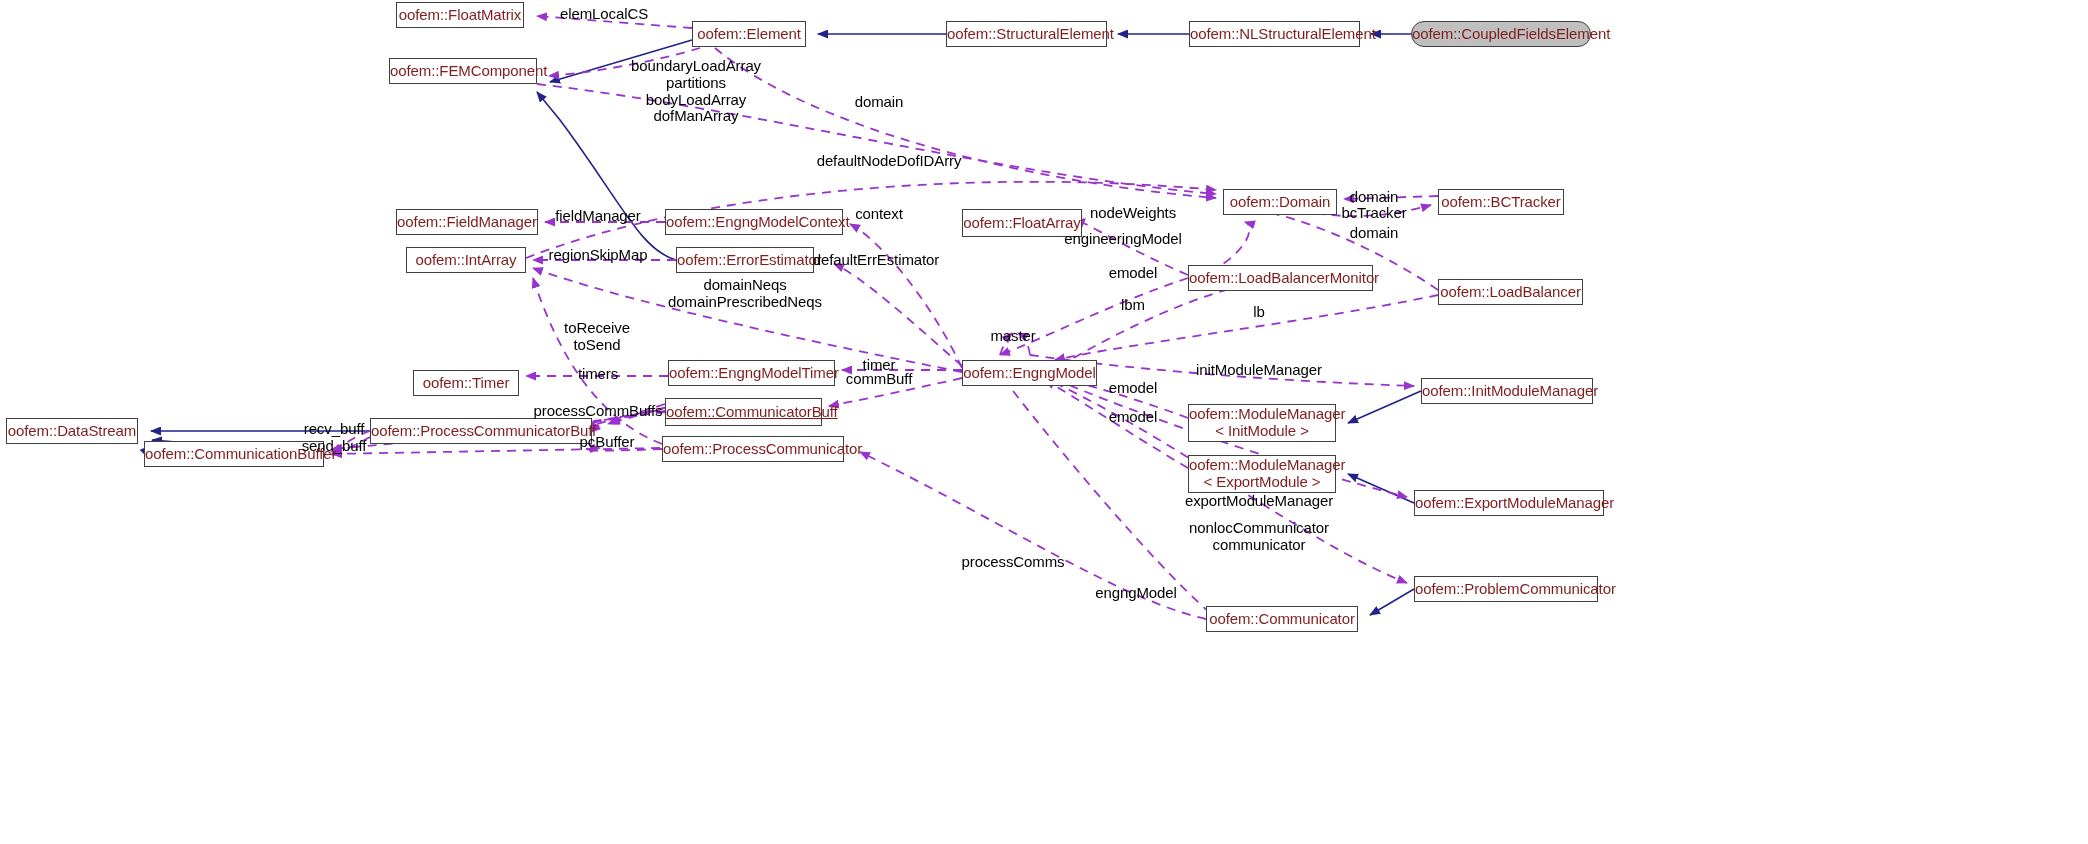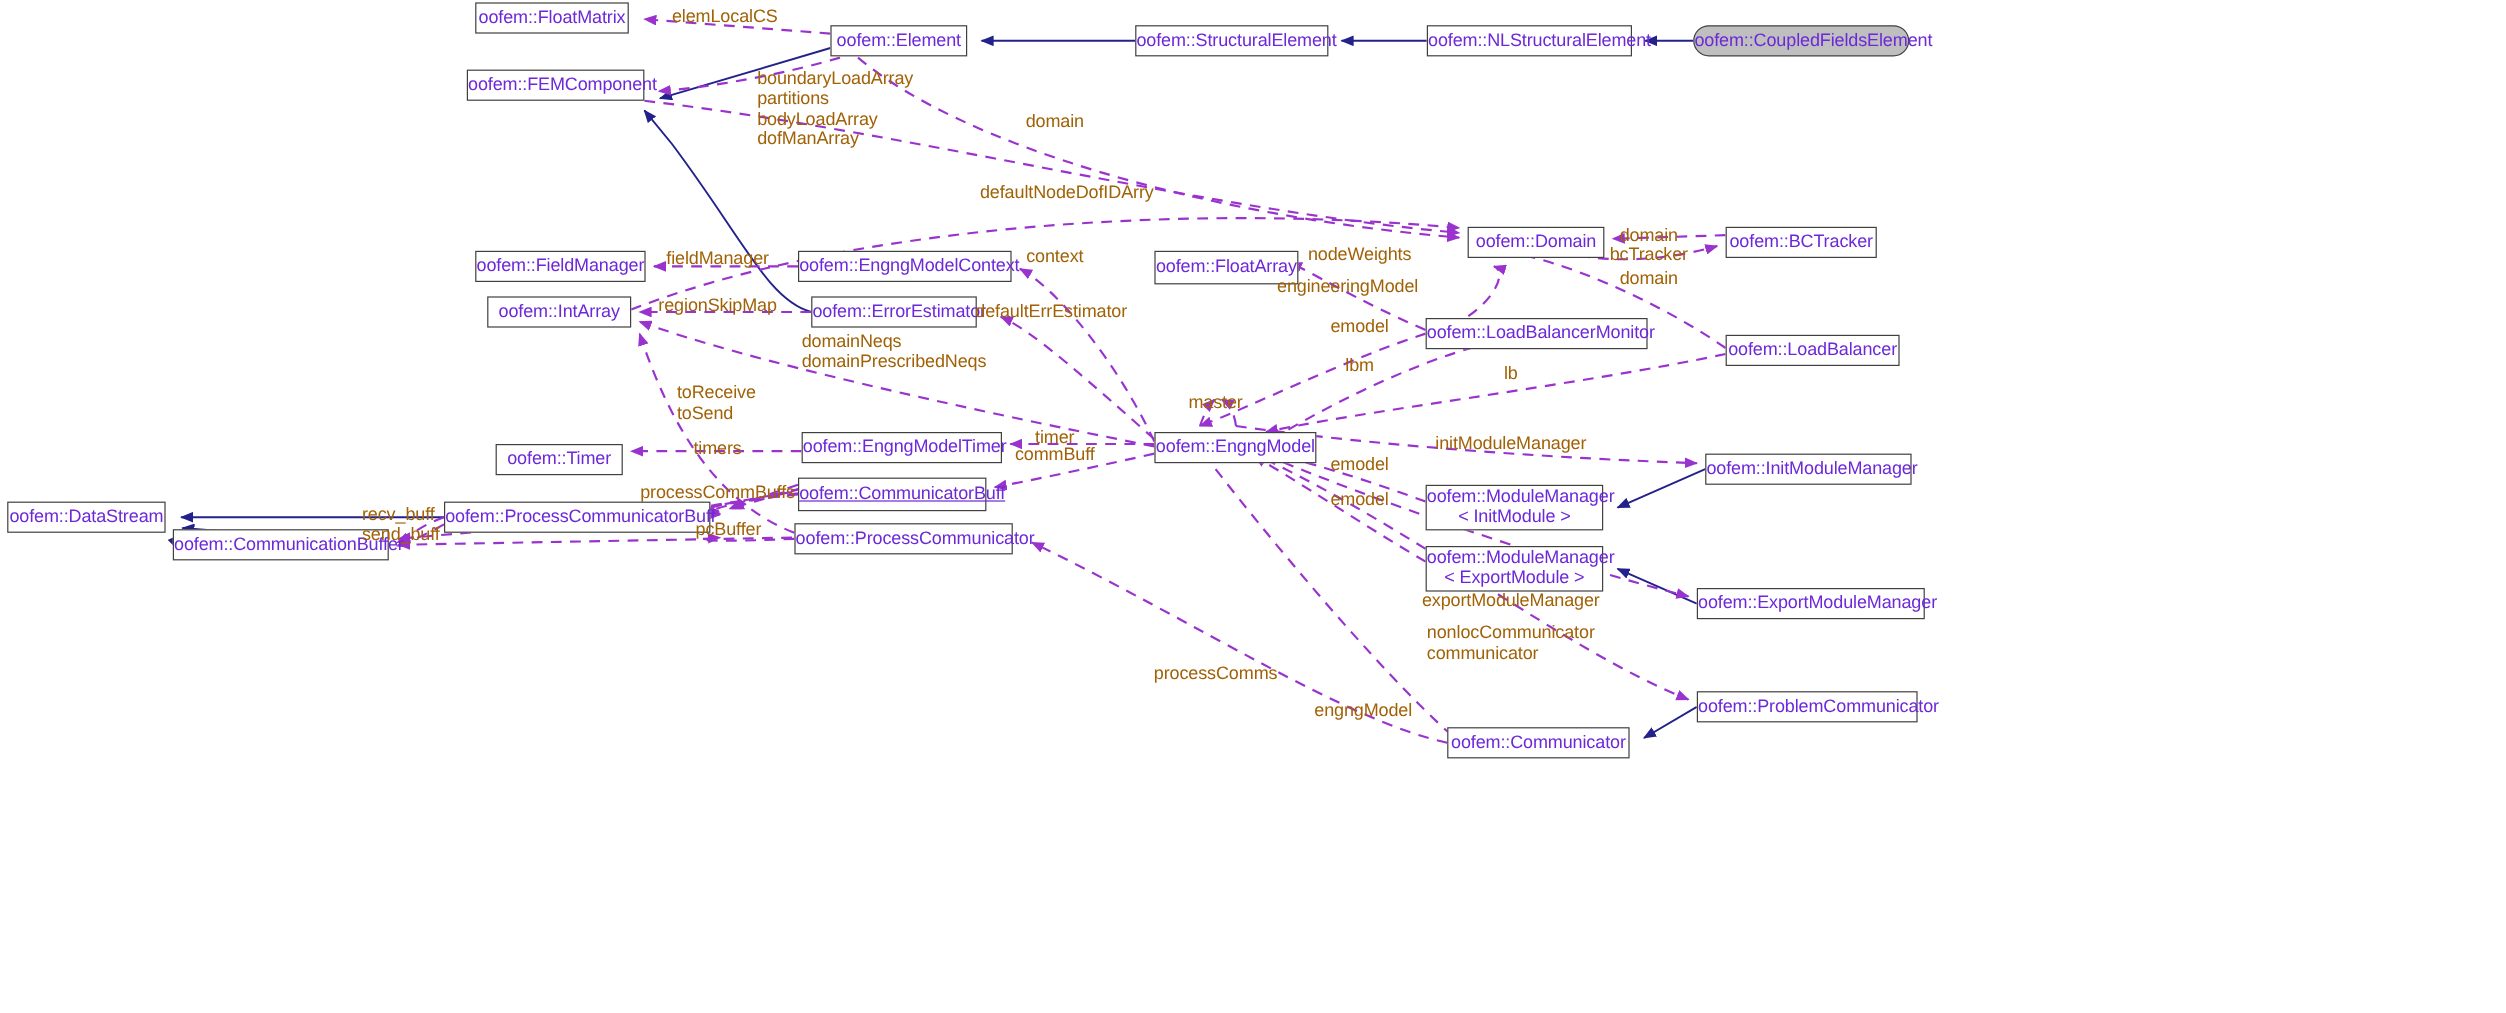--- a/index.html
+++ b/index.html
@@ -23,44 +23,44 @@
     top: 0;
     width: 2088px;
     height: 844px;
     pointer-events: none;
   }
   .node {
     position: absolute;
     box-sizing: border-box;
     border: 1px solid #404040;
     background: #ffffff;
-    color: #6d28d9;
+    color: #7f1d1d;
     font-size: 15px;
     line-height: 1.12;
     display: flex;
     align-items: center;
     justify-content: center;
     text-align: center;
     white-space: pre;
     letter-spacing: -0.1px;
   }
   .node.highlight {
     background: #bfbfbf;
     border-radius: 13px;
   }
   .node .nlabel {
     display: block;
     width: 100%;
   }
   .edge-label {
     position: absolute;
     font-size: 15px;
-    color: #a16207;
+    color: #000000;
     white-space: pre;
-    text-align: left;
+    text-align: center;
     line-height: 1.12;
     transform: translateX(-50%);
     letter-spacing: -0.1px;
   }
 </style>
 </head>
 <body>
 
 <div id="canvas">
 

